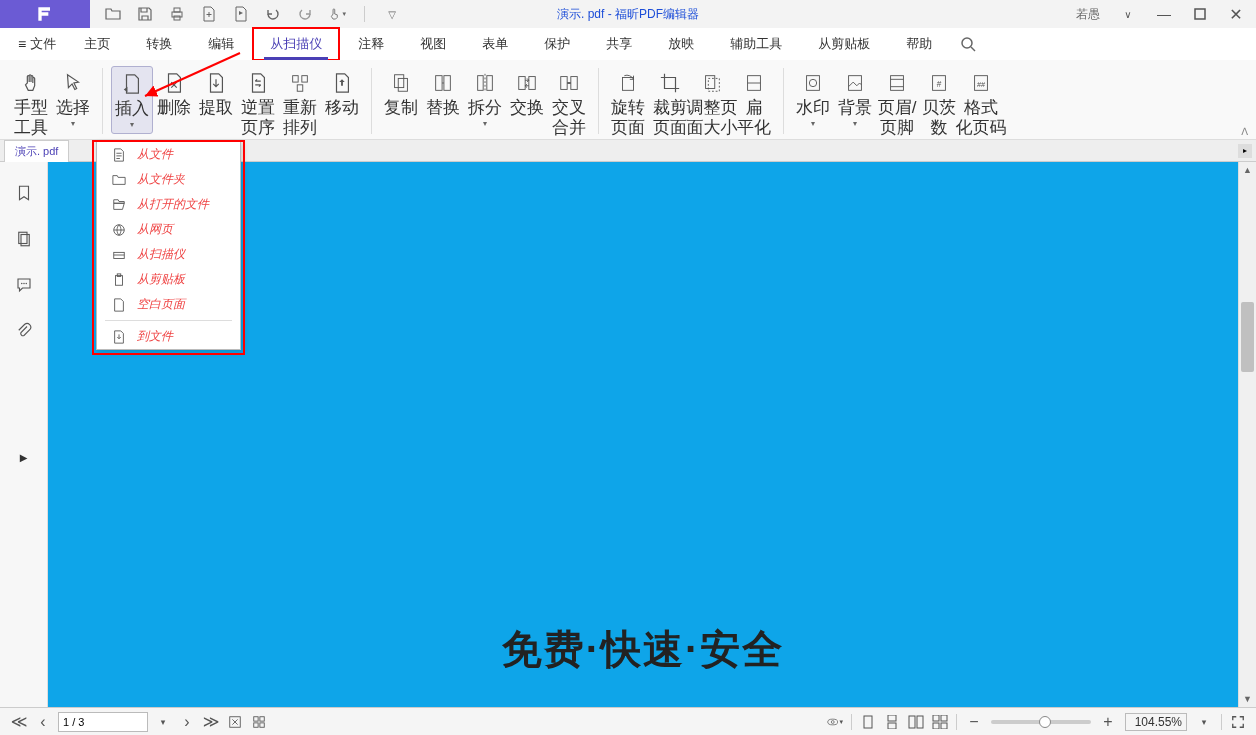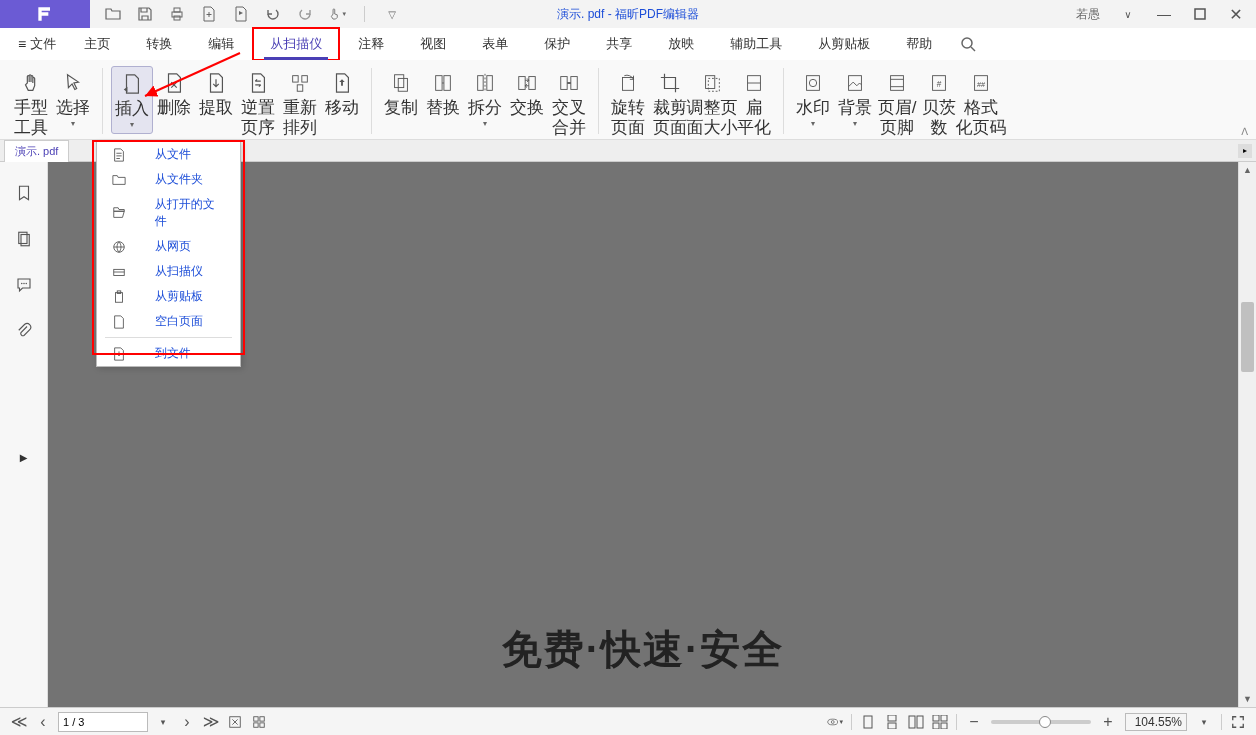--- a/index.html
+++ b/index.html
@@ -40,31 +40,31 @@
 
 .tabstrip { height: 22px; background: #eee; border-bottom: 1px solid #ccc; display: flex; align-items: center; padding-left: 4px; position: relative; }
 .tab { font-size: 11px; color: #4A3FB5; padding: 3px 10px; background: #fff; border: 1px solid #ccc; border-bottom: none; }
 .tab-strip-scroll { position: absolute; right: 4px; width: 14px; height: 14px; background: #ddd; display: flex; align-items: center; justify-content: center; font-size: 8px; }
 
 
 .workspace { position: absolute; top: 162px; left: 0; right: 0; bottom: 28px; display: flex; }
 .sidebar { width: 48px; background: #f7f7f7; border-right: 1px solid #ddd; display: flex; flex-direction: column; align-items: center; padding-top: 20px; gap: 24px; }
 .sidebar-icon { width: 22px; height: 22px; display: flex; align-items: center; justify-content: center; color: #555; cursor: pointer; }
 .sidebar-expand { margin-top: 80px; font-size: 10px; color: #333; }
-.canvas { flex: 1; background: #737373; position: relative; overflow: hidden; }
+.canvas { flex: 1; background: #0ea5e9; position: relative; overflow: hidden; }
 .vscroll { width: 18px; background: #f0f0f0; border-left: 1px solid #ddd; position: relative; }
 .vscroll .thumb { position: absolute; top: 140px; left: 2px; right: 2px; height: 70px; background: #c0c0c0; border-radius: 2px; }
 .vscroll .arrow { position: absolute; left: 0; right: 0; height: 16px; display: flex; align-items: center; justify-content: center; font-size: 9px; color: #666; }
 .vscroll .arrow.up { top: 0; }
 .vscroll .arrow.down { bottom: 0; }
 .page-headline { position: absolute; left: 50%; top: 460px; transform: translateX(-50%); font-size: 40px; font-weight: 700; color: #222; letter-spacing: 2px; }
 
 
 .dropdown { position: absolute; top: 141px; left: 96px; width: 145px; background: #fff; border: 1px solid #bbb; box-shadow: 2px 2px 6px rgba(0,0,0,0.15); z-index: 50; }
-.dropdown-item { display: flex; align-items: center; gap: 28px; padding: 4px 14px; font-size: 12px; color: #1d4ed8; cursor: pointer; }
+.dropdown-item { display: flex; align-items: center; gap: 10px; padding: 4px 14px; font-size: 12px; color: #ef4444; cursor: pointer; font-style: italic; }
 .dd-icon { width: 16px; height: 16px; display: flex; align-items: center; justify-content: center; color: #555; }
 .dropdown-sep { height: 1px; background: #ddd; margin: 3px 8px; }
 
 
 .red-box { position: absolute; border: 2px solid red; pointer-events: none; z-index: 60; }
 
 
 .arrow-line { position: absolute; z-index: 61; pointer-events: none; }
 
 

